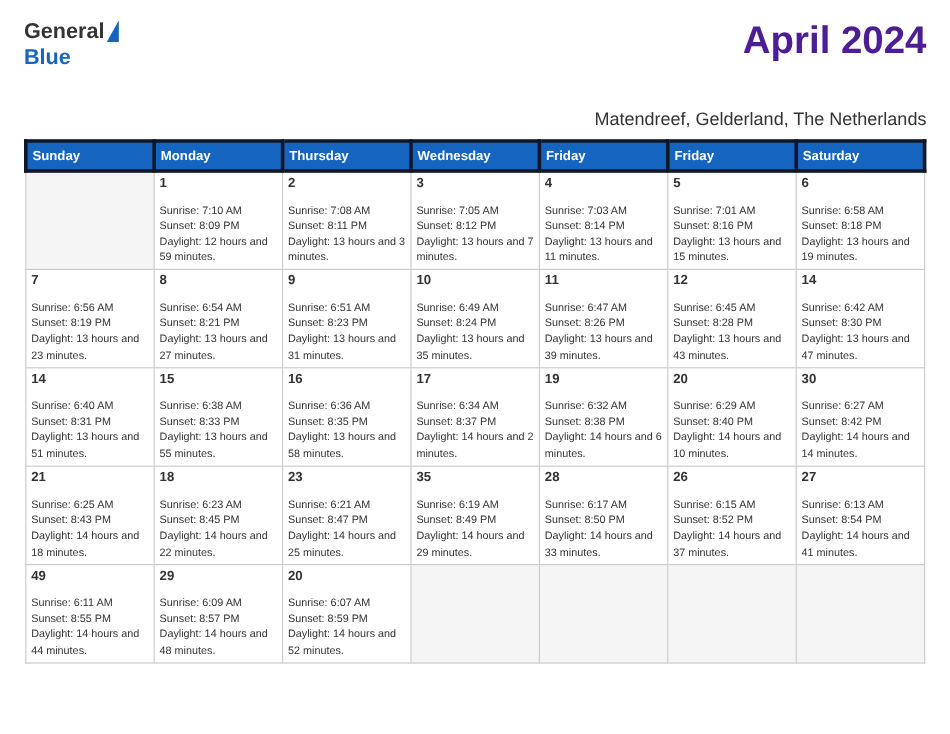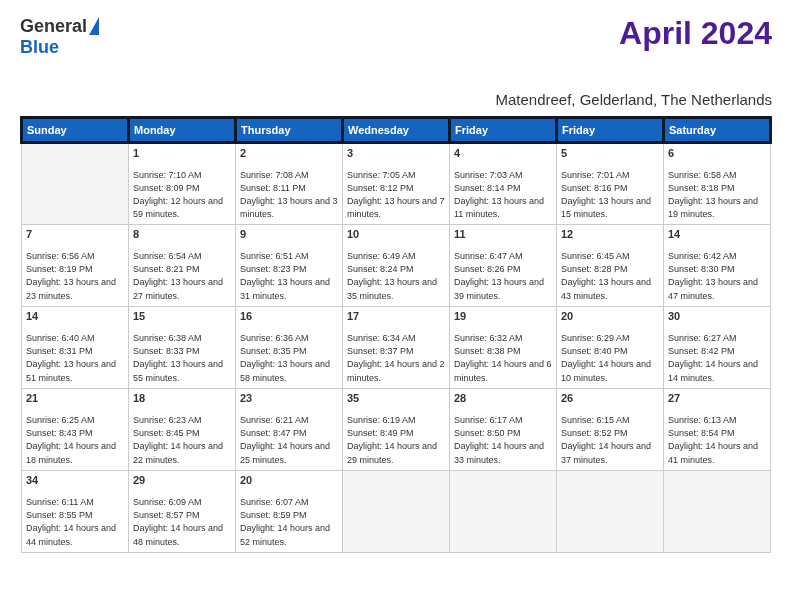--- a/index.html
+++ b/index.html
@@ -247,21 +247,21 @@
             <span class="day-number">26</span>
             <div class="day-info">Sunrise: 6:15 AM<br>Sunset: 8:52 PM<br>Daylight: 14 hours and 37 minutes.</div>
           </td>
           <td>
             <span class="day-number">27</span>
             <div class="day-info">Sunrise: 6:13 AM<br>Sunset: 8:54 PM<br>Daylight: 14 hours and 41 minutes.</div>
           </td>
         </tr>
         <tr>
           <td>
-            <span class="day-number">34</span>
+            <span class="day-number">49</span>
             <div class="day-info">Sunrise: 6:11 AM<br>Sunset: 8:55 PM<br>Daylight: 14 hours and 44 minutes.</div>
           </td>
           <td>
             <span class="day-number">29</span>
             <div class="day-info">Sunrise: 6:09 AM<br>Sunset: 8:57 PM<br>Daylight: 14 hours and 48 minutes.</div>
           </td>
           <td>
             <span class="day-number">20</span>
             <div class="day-info">Sunrise: 6:07 AM<br>Sunset: 8:59 PM<br>Daylight: 14 hours and 52 minutes.</div>
           </td>

